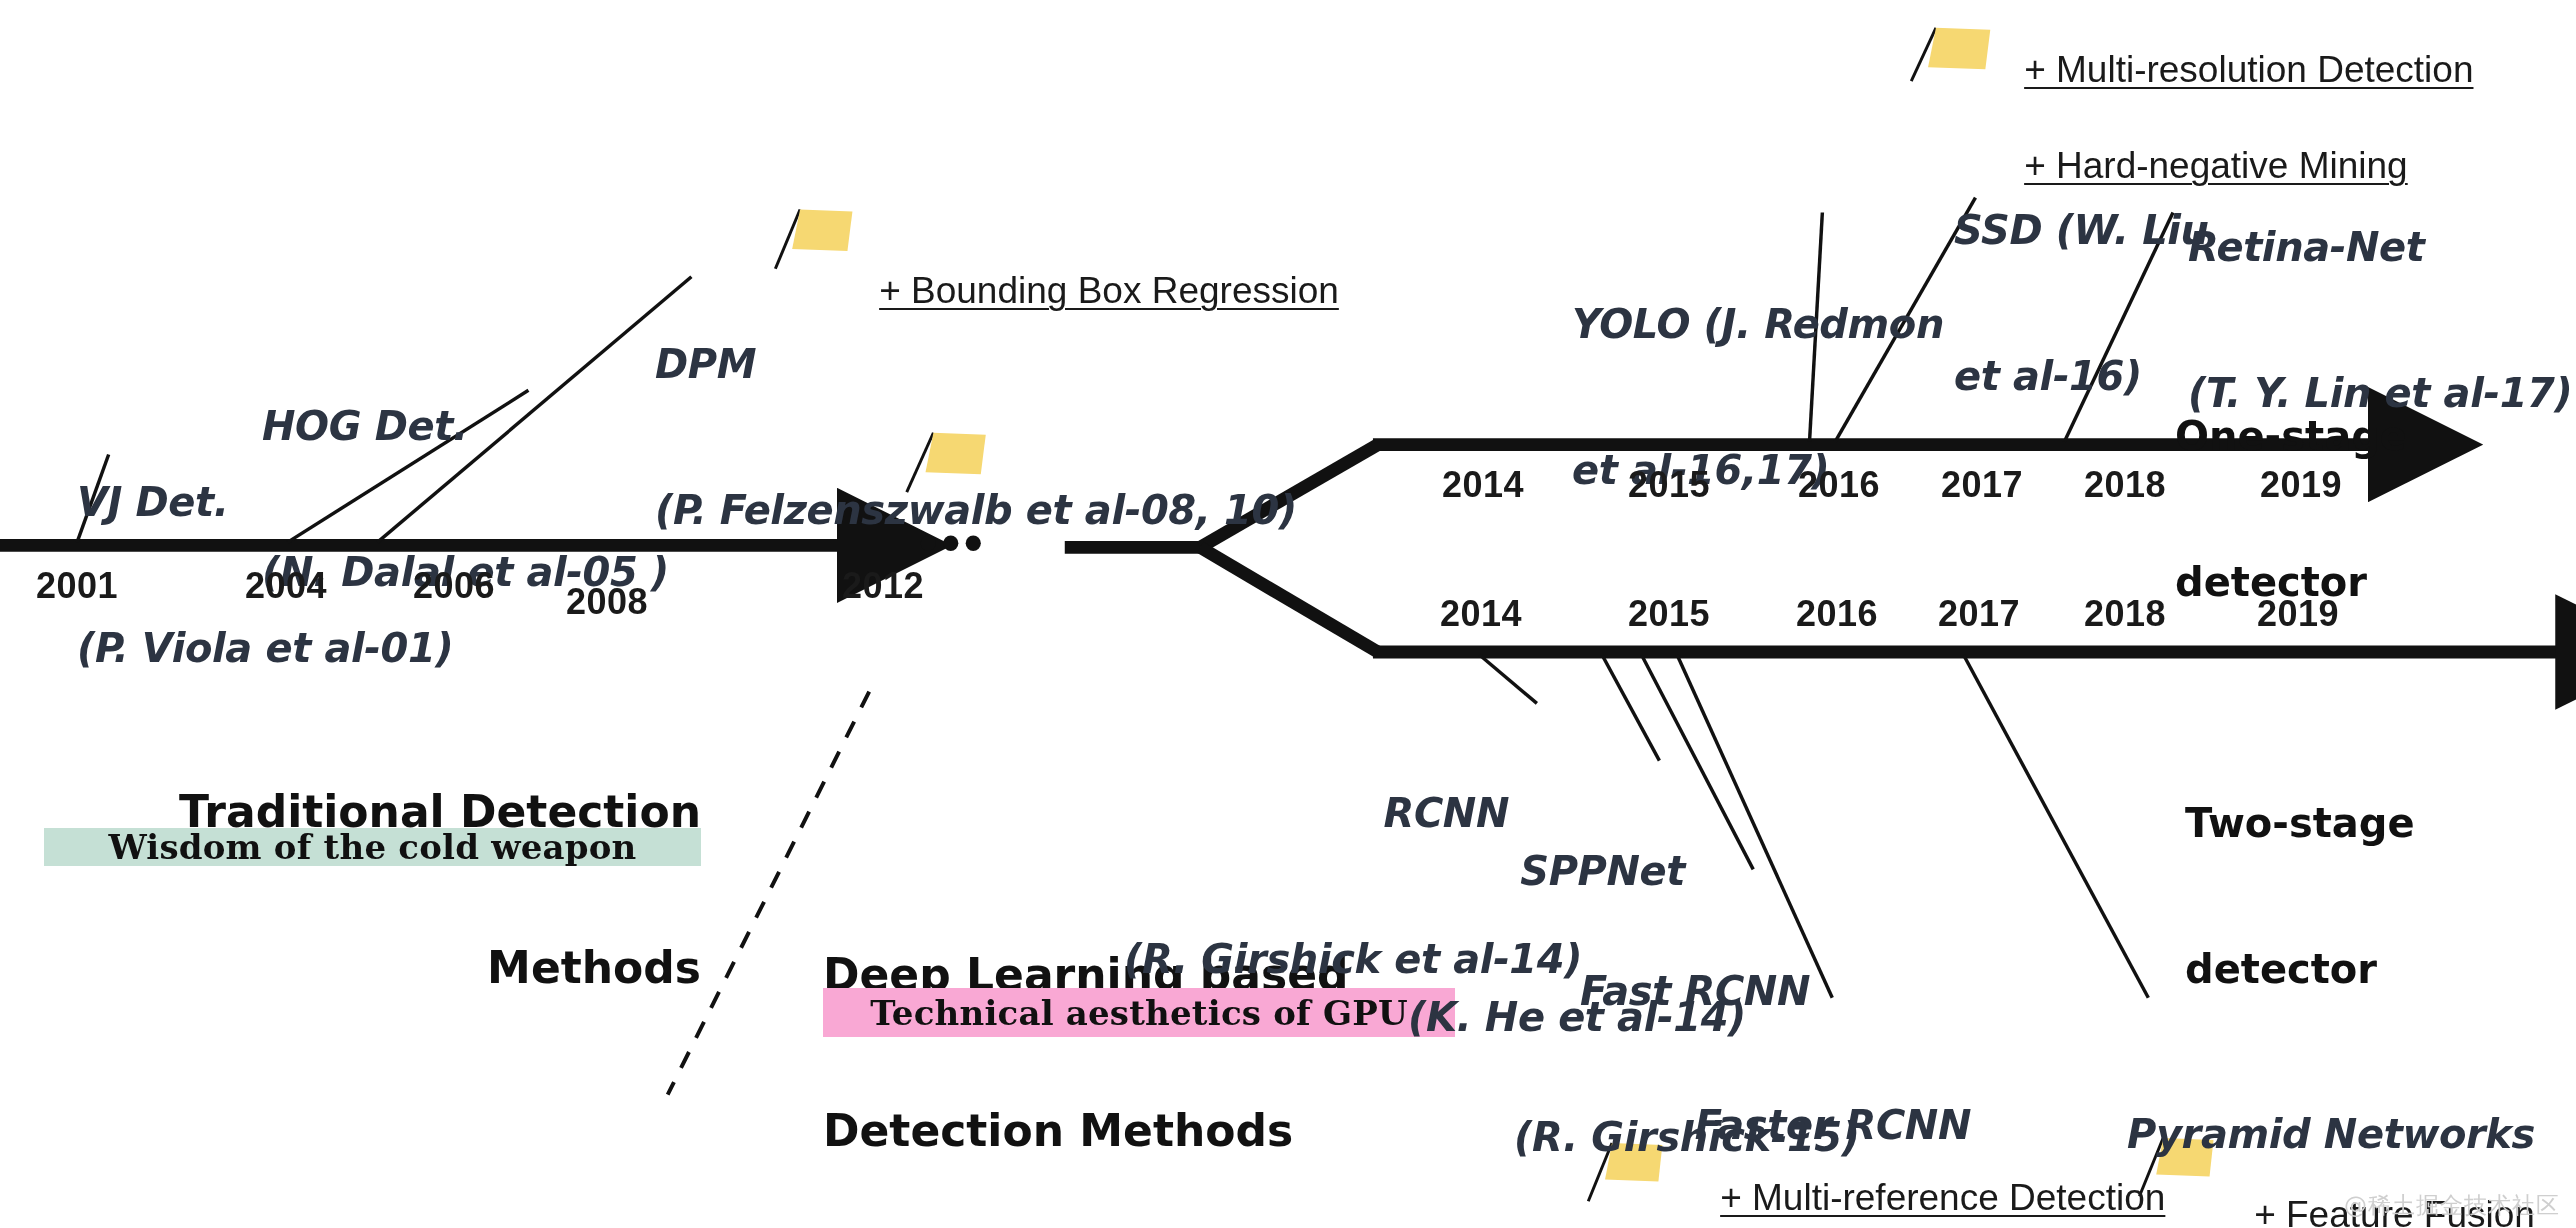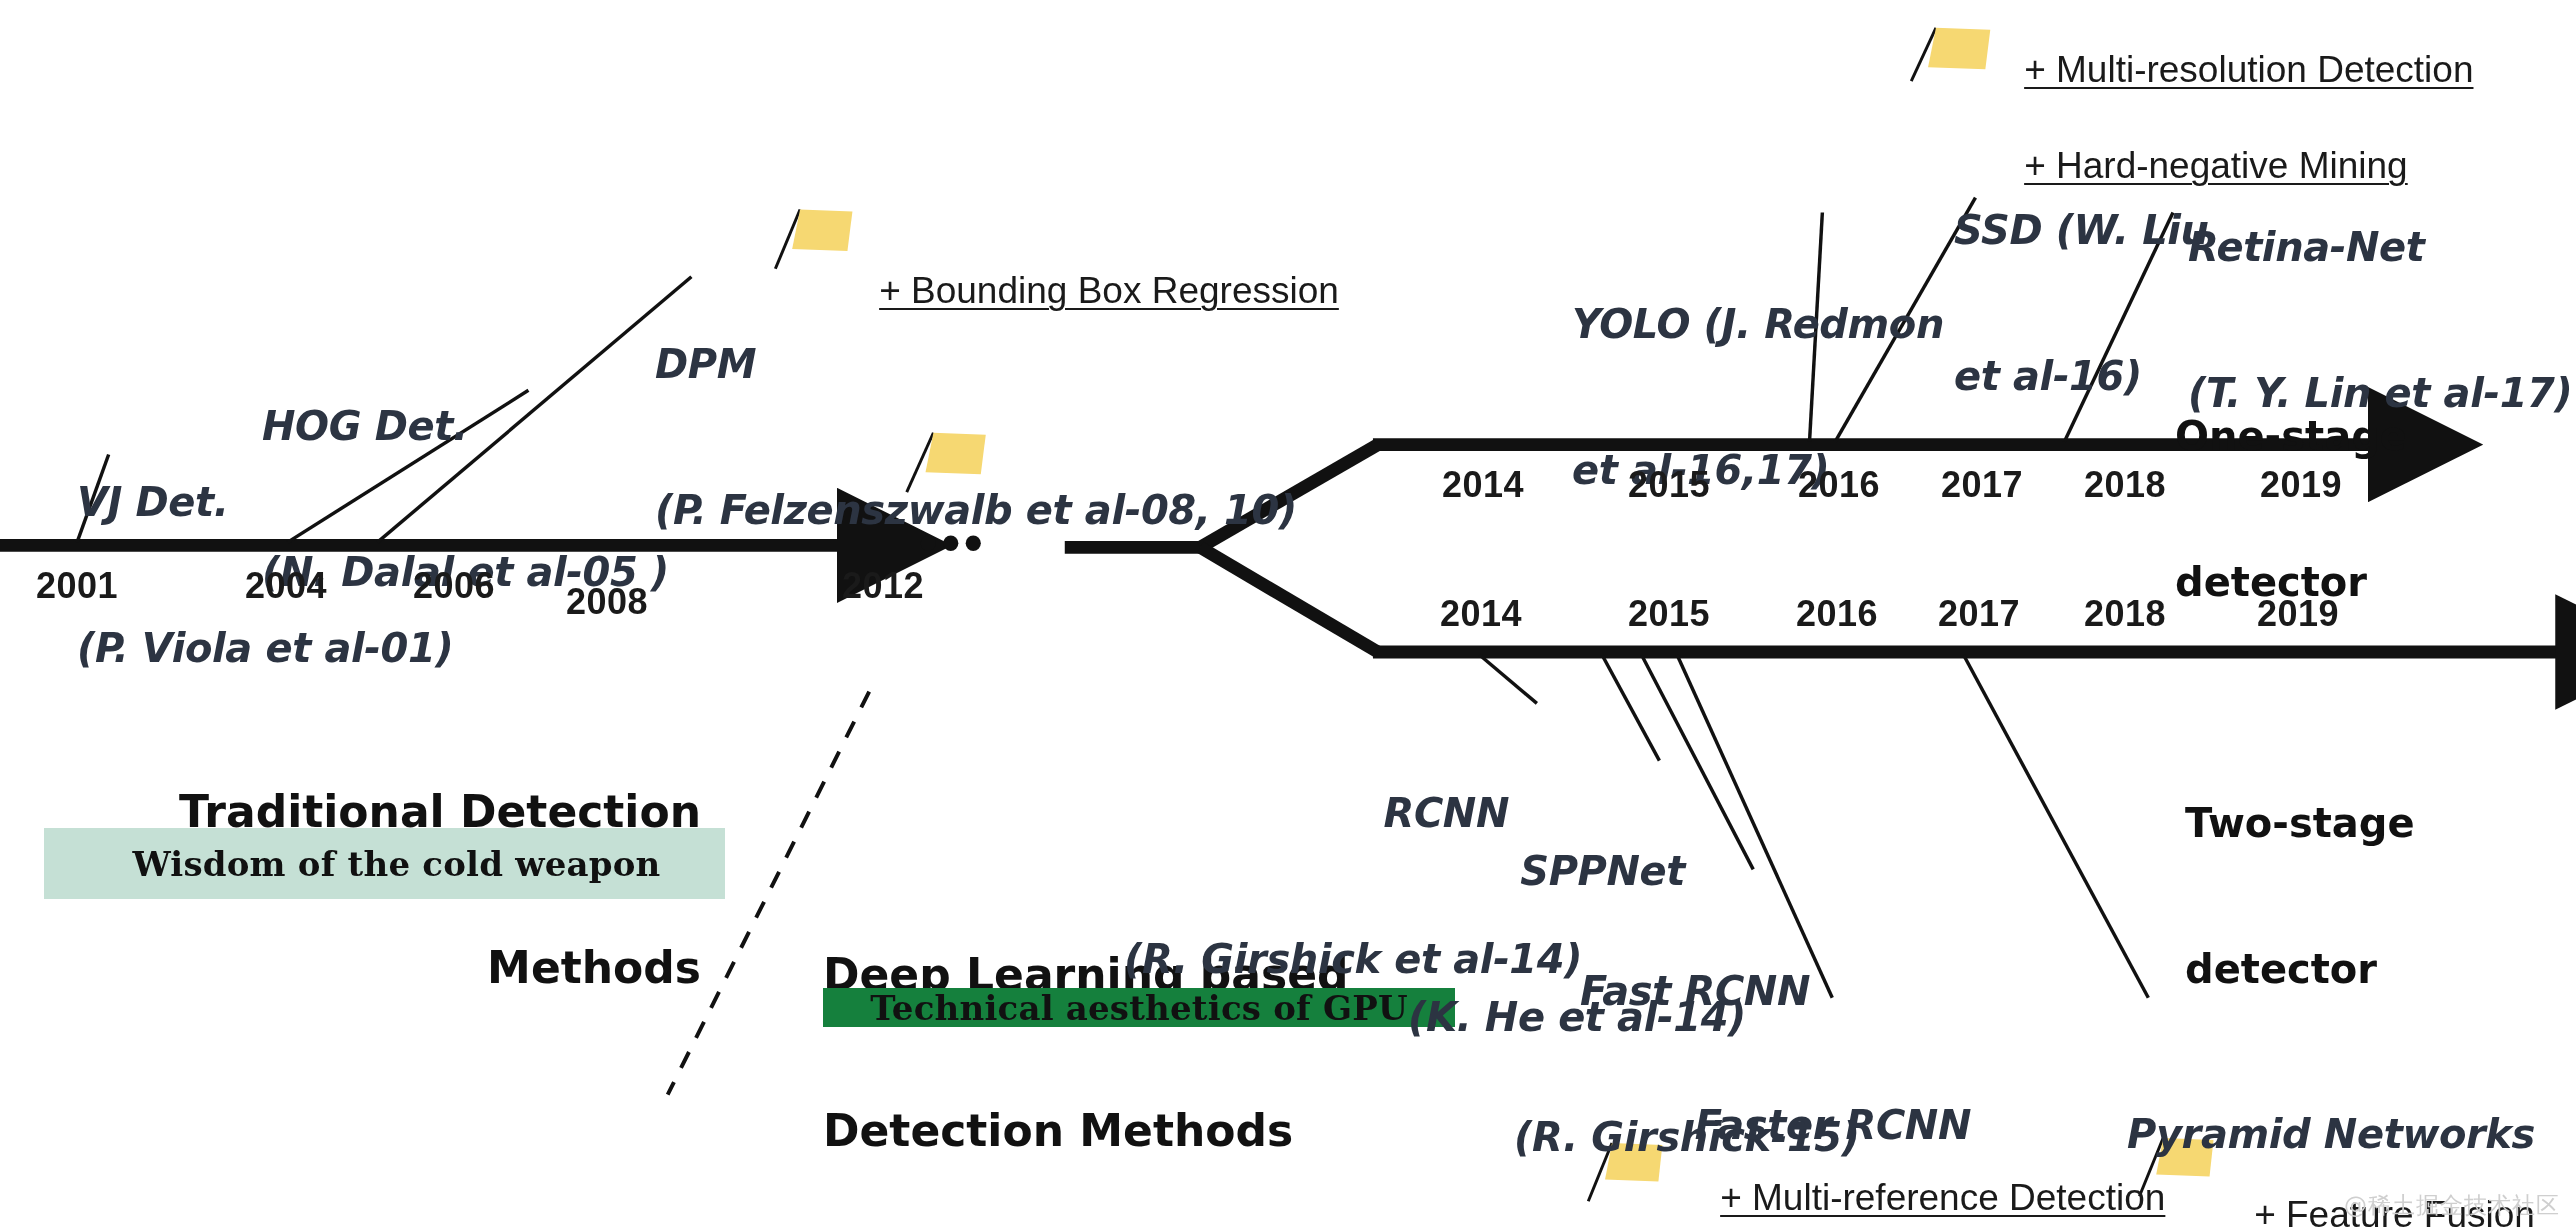--- a/index.html
+++ b/index.html
@@ -152,28 +152,28 @@
   <div class="lbl year" style="left:566px;top:565px;margin-top:16px;">2008</div>
   <div class="lbl year" style="left:842px;top:565px;">2012</div>
 
   <div class="dots" style="left:919px;top:516px;">•••</div>
 
   <div class="lbl section" style="left:148px;top:682px;width:553px;text-align:right;">
     <div>Traditional Detection</div>
     <div>Methods</div>
   </div>
 
-  <div class="hlbox" style="left:44px;top:828px;width:657px;height:71px;background:#c5e0d5;padding-left:24px;">Wisdom of the cold weapon</div>
+  <div class="hlbox" style="left:44px;top:828px;width:657px;height:38px;background:#c5e0d5;">Wisdom of the cold weapon</div>
 
   <div class="lbl section" style="left:823px;top:845px;width:612px;text-align:left;">
     <div>Deep Learning based</div>
     <div>Detection Methods</div>
   </div>
 
-  <div class="hlbox" style="left:823px;top:988px;width:632px;height:39px;background:#15803d;">Technical aesthetics of GPU</div>
+  <div class="hlbox" style="left:823px;top:988px;width:632px;height:49px;background:#f9a8d4;">Technical aesthetics of GPU</div>
 
   <div class="lbl flagtext" style="left:1983px;top:-2px;">
     <span class="u">+ Multi-resolution Detection</span><br>
     <span class="u">+ Hard-negative Mining</span>
   </div>
 
   <div class="lbl method" style="left:1572px;top:202px;">
     <div>YOLO (J. Redmon</div>
     <div>et al-16,17)</div>
   </div>

